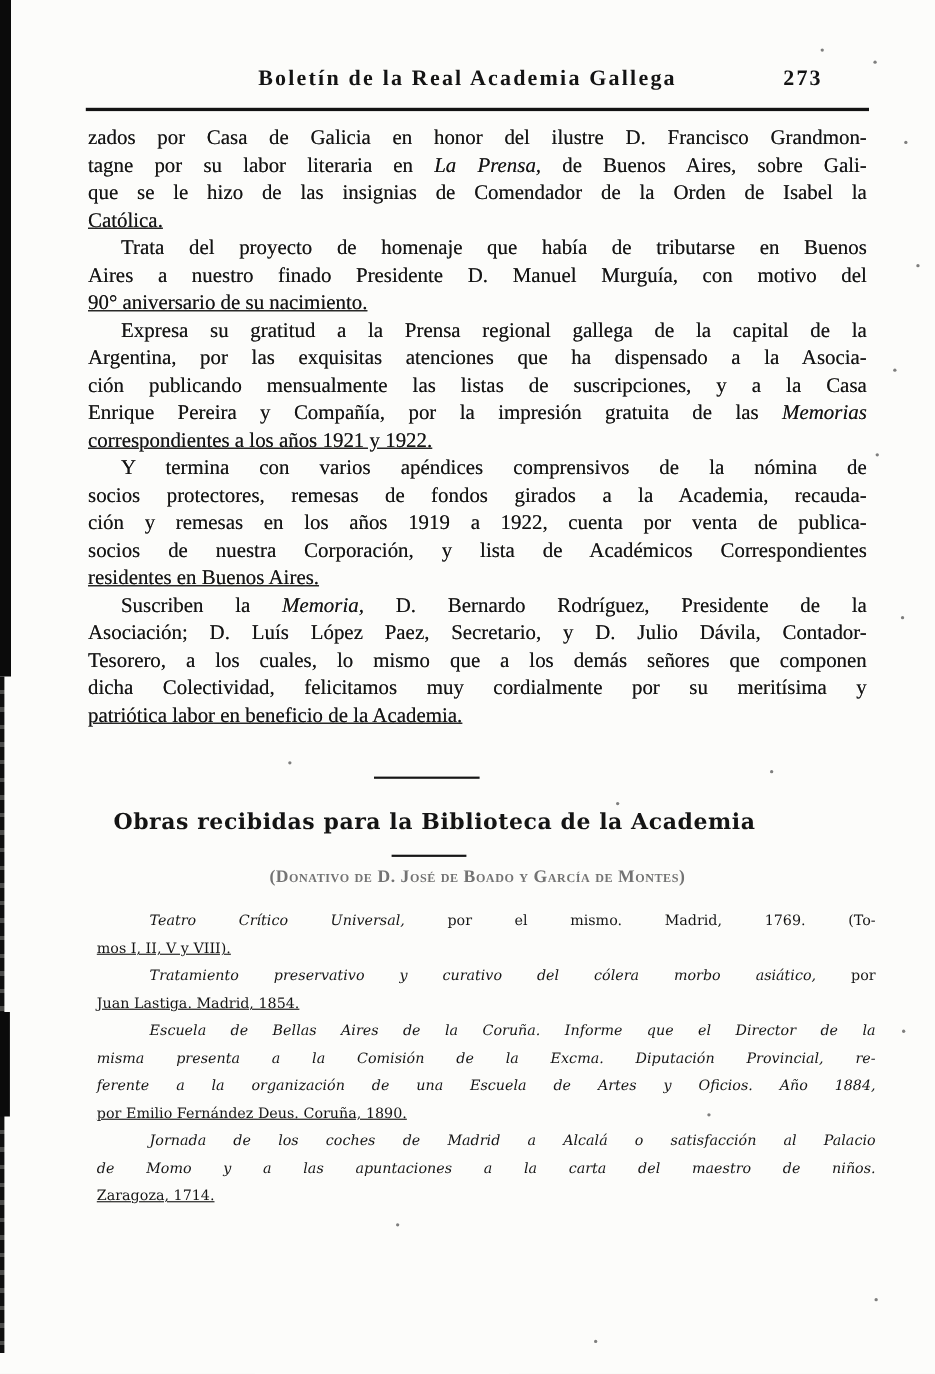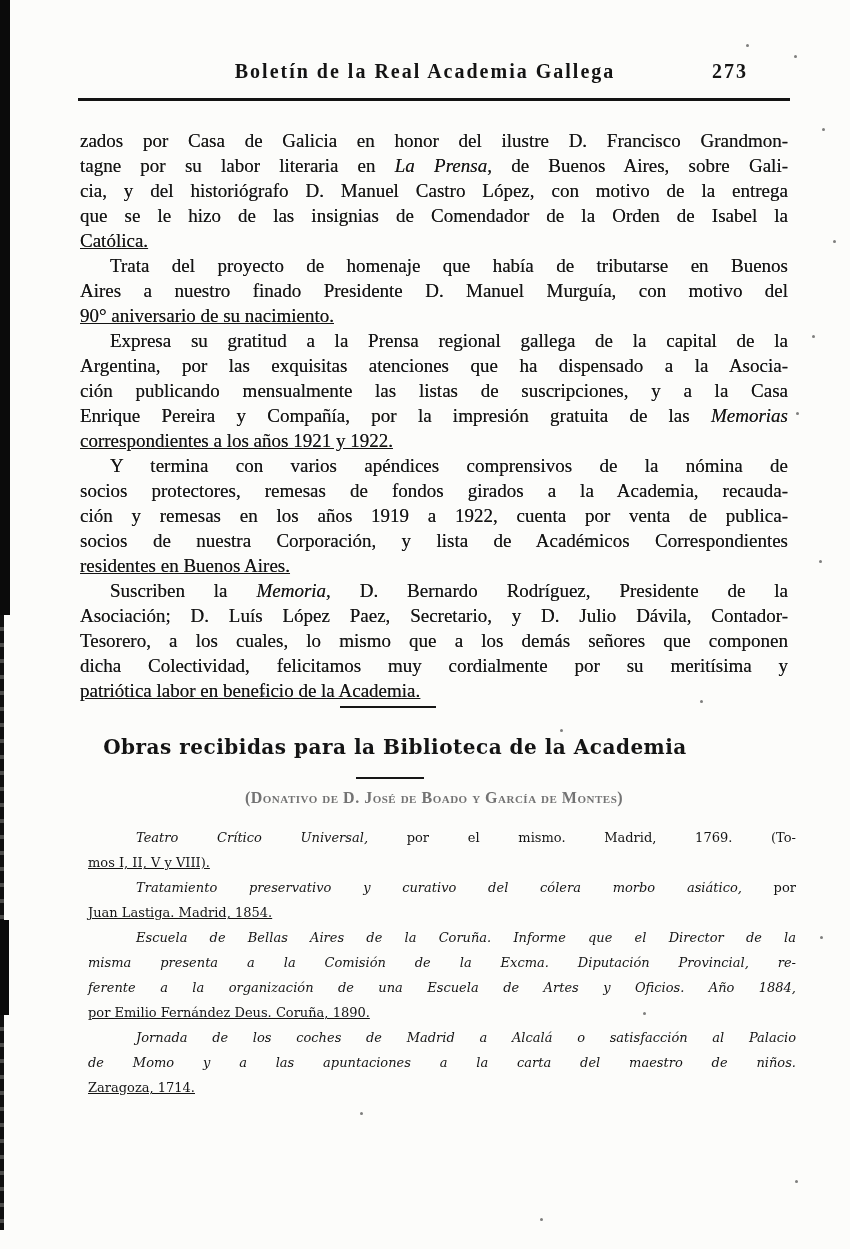--- a/index.html
+++ b/index.html
@@ -19,21 +19,21 @@
     text-align:center; font-size:20px; font-weight:bold; letter-spacing:2px;
     font-family:"Liberation Serif", serif;
   }
   .page-number {
     position:absolute; left:712px; top:60px; width:60px;
     font-size:20px; font-weight:bold; letter-spacing:2px;
   }
   .header-rule { position:absolute; left:78px; top:98px; width:712px; height:3px; background:#131313; }
   
   .body-text {
-    position:absolute; left:80px; top:128px; width:708px;
+    position:absolute; left:80px; top:113px; width:708px;
     font-size:19px; line-height:25px;
     text-shadow:0 0 0.4px rgba(0,0,0,.65);
   }
   .para { margin:0; }
   .line { text-align:justify; text-align-last:justify; white-space:normal; }
   .line.last { text-align-last:left;text-decoration:underline; }
   .para.indent .line:first-child { text-indent:30px; }
   
   .divider-top    { position:absolute; left:340px; top:706px; width:96px; height:2px; background:#161616; }
   .section-heading {
@@ -72,21 +72,20 @@
   <div class="binding-c"></div>
 
   <div class="header-title">Boletín de la Real Academia Gallega</div>
   <div class="page-number">273</div>
   <div class="header-rule"></div>
 
   <div class="body-text">
       <div class="para">
         <div class="line"><span>zados por Casa de Galicia en honor del ilustre D. Francisco Grandmon-</span></div>
         <div class="line"><span>tagne por su labor literaria en </span><i>La Prensa,</i><span> de Buenos Aires, sobre Gali-</span></div>
-        <div class="line"><span>cia, y del historiógrafo D. Manuel Castro López, con motivo de la entrega</span></div>
         <div class="line"><span>que se le hizo de las insignias de Comendador de la Orden de Isabel la</span></div>
         <div class="line last"><span>Católica.</span></div>
       </div>
       <div class="para indent">
         <div class="line"><span>Trata del proyecto de homenaje que había de tributarse en Buenos</span></div>
         <div class="line"><span>Aires a nuestro finado Presidente D. Manuel Murguía, con motivo del</span></div>
         <div class="line last"><span>90° aniversario de su nacimiento.</span></div>
       </div>
       <div class="para indent">
         <div class="line"><span>Expresa su gratitud a la Prensa regional gallega de la capital de la</span></div>

